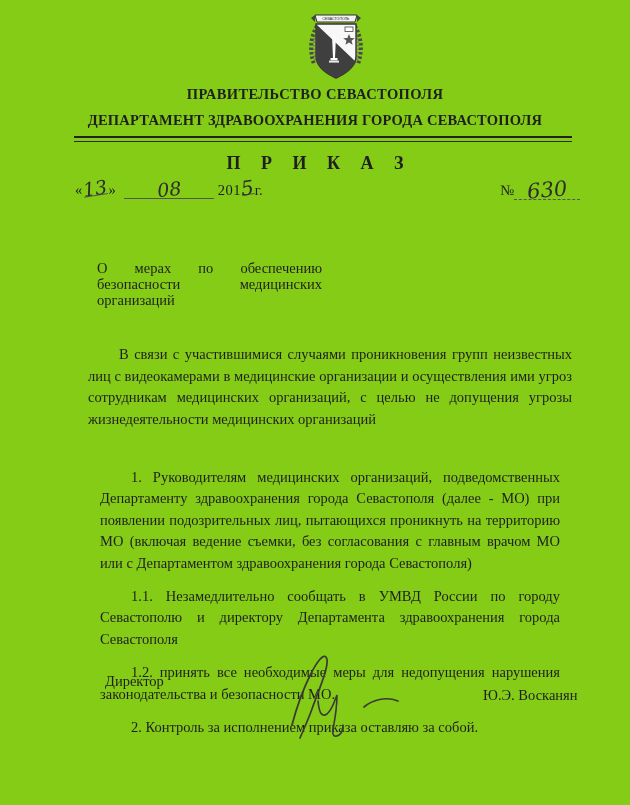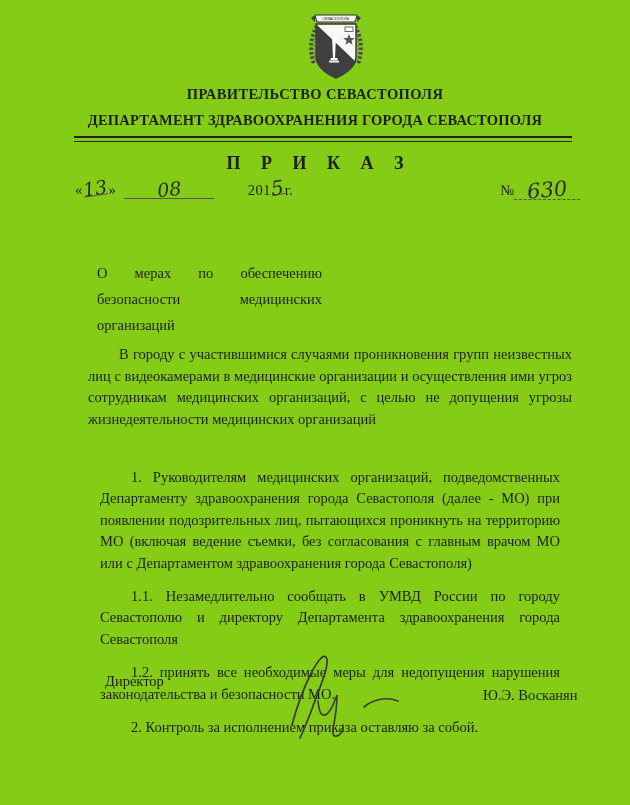--- a/index.html
+++ b/index.html
@@ -23,28 +23,28 @@
     border-top:2.5px solid #222;border-bottom:1.2px solid #2a2a2a;}
   .doc-type{position:absolute;top:153px;left:0;width:100%;text-align:center;
     font-weight:bold;font-size:18px;letter-spacing:8px;text-indent:8px;}
   
   .date-left{position:absolute;left:75px;top:181px;font-size:14.5px;white-space:nowrap;}
   .hand{font-family:"DejaVu Serif", serif;font-style:italic;display:inline-block;color:#2c2c2c;}
   .hand-day{font-size:19px;transform:rotate(-9deg);border-bottom:1px solid #555;line-height:14px;margin:0 1px;}
   .month-line{display:inline-block;width:90px;border-bottom:1.2px solid #555;
     text-align:center;margin:0 4px 0 8px;vertical-align:baseline;height:16px;}
   .hand-month{font-size:19px;transform:rotate(-6deg) translateY(1px);line-height:12px;}
-  .year{letter-spacing:0.5px;margin-left:30px;}
+  .year{letter-spacing:0.5px;}
   .hand-five{font-size:20px;transform:rotate(-8deg);line-height:12px;border-bottom:1px solid #555;margin-right:1px;}
   .num-block{position:absolute;left:500px;top:181px;font-size:14.5px;}
   .num-line{display:inline-block;width:66px;border-bottom:1.2px dashed #555;text-align:center;height:18px;vertical-align:baseline;}
   .hand-num{font-size:21px;transform:rotate(-5deg) translateY(2px);line-height:14px;}
   
   .subject{position:absolute;left:97px;top:260px;width:225px;
-    font-size:14.5px;line-height:26px;text-align:justify;}
+    font-size:14.5px;line-height:16px;text-align:justify;}
   .intro{position:absolute;left:88px;top:344px;width:484px;
     font-size:14.5px;line-height:21.6px;text-align:justify;text-indent:31px;margin:0;}
   .order-word{position:absolute;top:425px;left:0;width:100%;text-align:center;
     font-size:14.5px;letter-spacing:0.6px;}
   .items{position:absolute;left:88px;top:455px;width:484px;
     font-size:14.5px;line-height:21.4px;text-align:justify;}
   .items p{margin:12px;text-indent:31px;}
   
   .sig-title{position:absolute;left:105px;top:673px;font-size:14.5px;}
   .sig-name{position:absolute;left:483px;top:687px;font-size:14.5px;}
@@ -86,21 +86,21 @@
   <div class="doc-type">П Р И К А З</div>
 
   <div class="date-left"><span>«</span><span class="hand hand-day">13</span><span>»</span><span class="month-line"><span class="hand hand-month">08</span></span><span class="year">201</span><span class="hand hand-five">5</span><span>г.</span>
   </div>
 
   <div class="num-block"><span>№</span><span class="num-line"><span class="hand hand-num">630</span></span>
   </div>
 
   <div class="subject">О мерах по обеспечению безопасности медицинских организаций</div>
 
-  <p class="intro">В городу с участившимися случаями проникновения групп неизвестных лиц с видеокамерами в медицинские организации и осуществления ими угроз сотрудникам медицинских организаций, с целью не допущения угрозы жизнедеятельности медицинских организаций</p>
+  <p class="intro">В связи с участившимися случаями проникновения групп неизвестных лиц с видеокамерами в медицинские организации и осуществления ими угроз сотрудникам медицинских организаций, с целью не допущения угрозы жизнедеятельности медицинских организаций</p>
 
 
   <div class="items">
     <p>1. Руководителям медицинских организаций, подведомственных Департаменту здравоохранения города Севастополя (далее - МО) при появлении  подозрительных лиц, пытающихся проникнуть на территорию МО (включая ведение съемки, без согласования с главным врачом МО или с Департаментом здравоохранения города Севастополя)</p>
     <p>1.1. Незамедлительно сообщать в УМВД России по городу Севастополю и директору Департамента здравоохранения города Севастополя</p>
     <p>1.2. принять все необходимые меры для недопущения нарушения законодательства и безопасности МО.</p>
     <p>2. Контроль за исполнением приказа оставляю за собой.</p>
   </div>
 
   <div class="sig-title">Директор</div>

